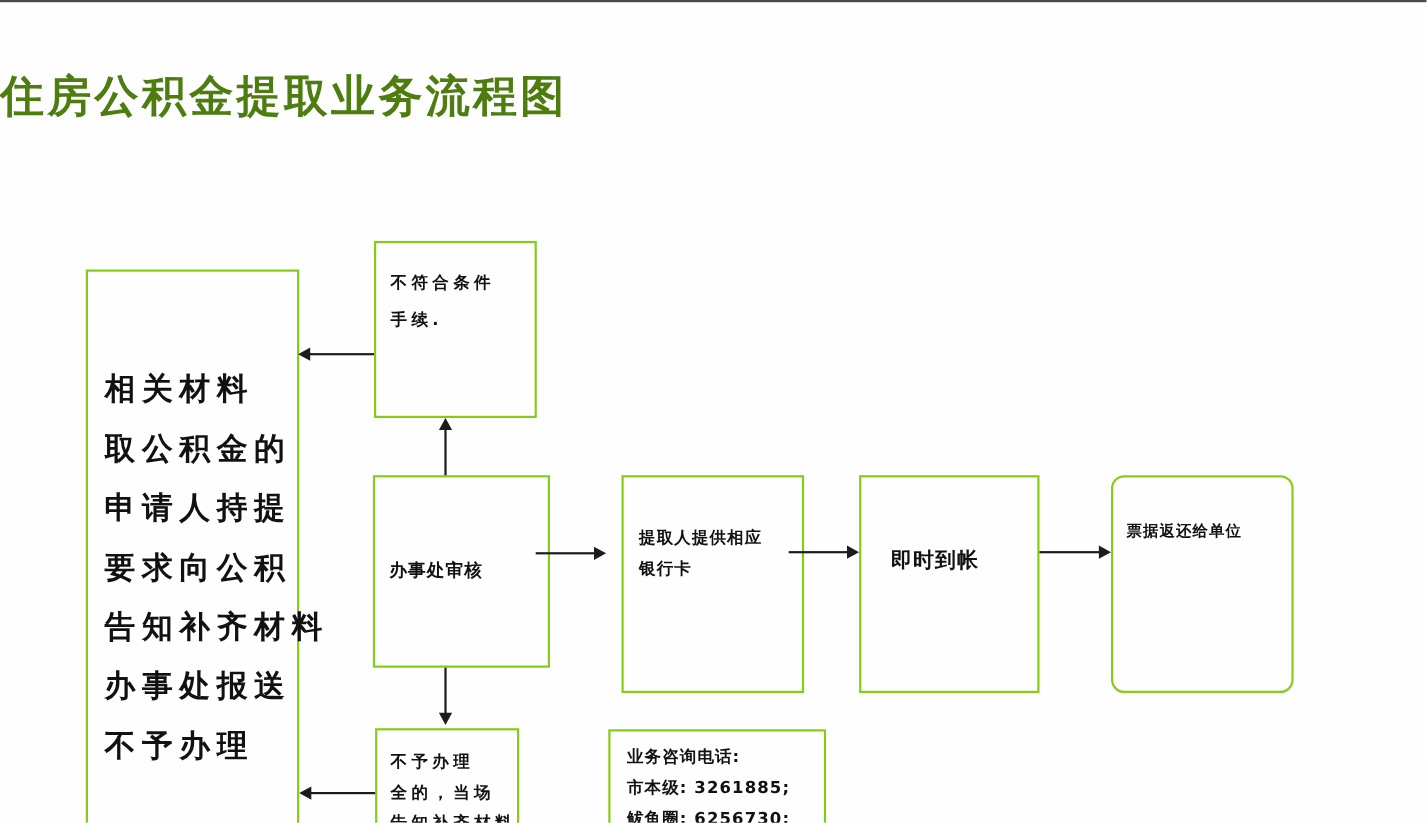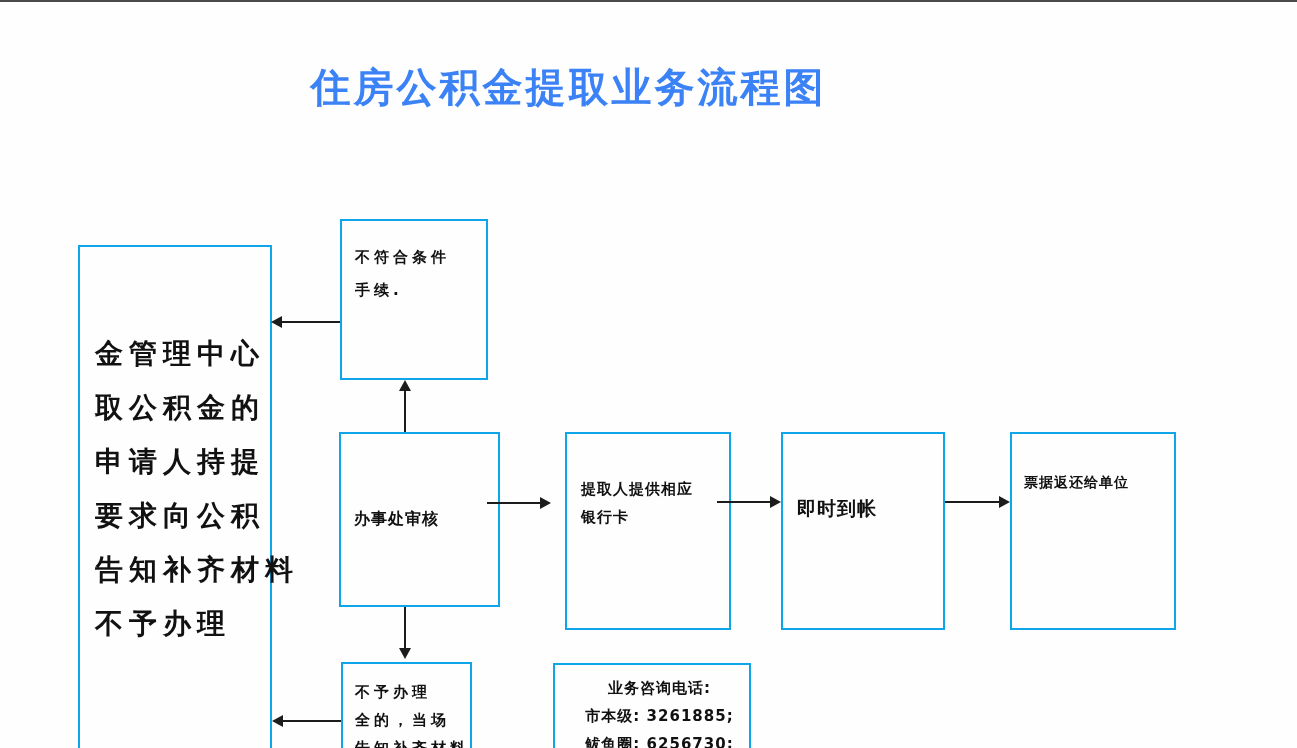--- a/index.html
+++ b/index.html
@@ -20,29 +20,28 @@
   .top-line {
     position: absolute;
     left: 0; top: 0;
     width: 100%; height: 2px;
     background: #4a4a4a;
   }
   .title {
     position: absolute;
     left: 0; top: 60px;
     width: 1137px;
-    text-align: center;
     font-size: 40px;
     font-weight: bold;
-    color: #3b82f6;
+    color: #4d7c0f;
     letter-spacing: 3px;
   }
   .fbox {
     position: absolute;
-    border: 2px solid #0ea5e9;
+    border: 2px solid #84cc16;
     background: #fefefe;
     color: #111;
     font-weight: bold;
     box-sizing: border-box;
   }
   .fbox .bline { white-space: nowrap; }
 
   
   .box-applicant {
     left: 78px; top: 245px;
@@ -82,77 +81,79 @@
     font-size: 15px;
     letter-spacing: 1px;
     margin-left: 14px;
   }
   .box-bankcard .bline { line-height: 28px; }
 
   
   .box-instant {
     left: 781px; top: 432px;
     width: 164px; height: 198px;
-    padding: 62px 0 0 14px;
+    padding: 62px 0 0 27px;
     font-size: 19px;
     letter-spacing: 1px;
   }
 
   
   .box-receipt {
     left: 1010px; top: 432px;
     width: 166px; height: 198px;
     padding: 40px 0 0 12px;
     font-size: 14px;
     letter-spacing: 1px;
+    border-radius: 12px;
   }
 
   
   .box-incomplete {
     left: 341px; top: 662px;
     width: 131px; height: 130px;
     padding: 14px 0 0 12px;
     font-size: 15px;
     letter-spacing: 4px;
   }
   .box-incomplete .bline { line-height: 28px; }
 
   
   .box-hotline {
     left: 553px; top: 663px;
     width: 198px; height: 110px;
     padding: 9px 0 0 15px;
     font-size: 15px;
     letter-spacing: 1px;
   }
-  .box-hotline .bline { line-height: 28px; text-align: center; }
+  .box-hotline .bline { line-height: 28px; }
 
   
   .hline, .vline { position: absolute; background: #1c1c1c; }
   .arrowhead { position: absolute; width: 0; height: 0; }
   .ah-left  { border-top: 6px solid transparent; border-bottom: 6px solid transparent; border-right: 11px solid #1c1c1c; }
   .ah-right { border-top: 6px solid transparent; border-bottom: 6px solid transparent; border-left: 11px solid #1c1c1c; }
   .ah-up    { border-left: 6px solid transparent; border-right: 6px solid transparent; border-bottom: 11px solid #1c1c1c; }
   .ah-down  { border-left: 6px solid transparent; border-right: 6px solid transparent; border-top: 11px solid #1c1c1c; }
 </style>
 </head>
 <body>
 
 <div class="stage">
 
   <div class="top-line"></div>
 
   <div class="title">住房公积金提取业务流程图</div>
 
   <div class="fbox box-applicant">
-    <div class="bline">金管理中心</div>
+    <div class="bline">相关材料</div>
     <div class="bline">取公积金的</div>
     <div class="bline">申请人持提</div>
     <div class="bline">要求向公积</div>
     <div class="bline">告知补齐材料</div>
+    <div class="bline">办事处报送</div>
     <div class="bline">不予办理</div>
   </div>
 
   <div class="fbox box-reject">
     <div class="bline">不符合条件</div>
     <div class="bline">手续.</div>
   </div>
 
   <div class="fbox box-review">
     <div class="bline">办事处审核</div>

